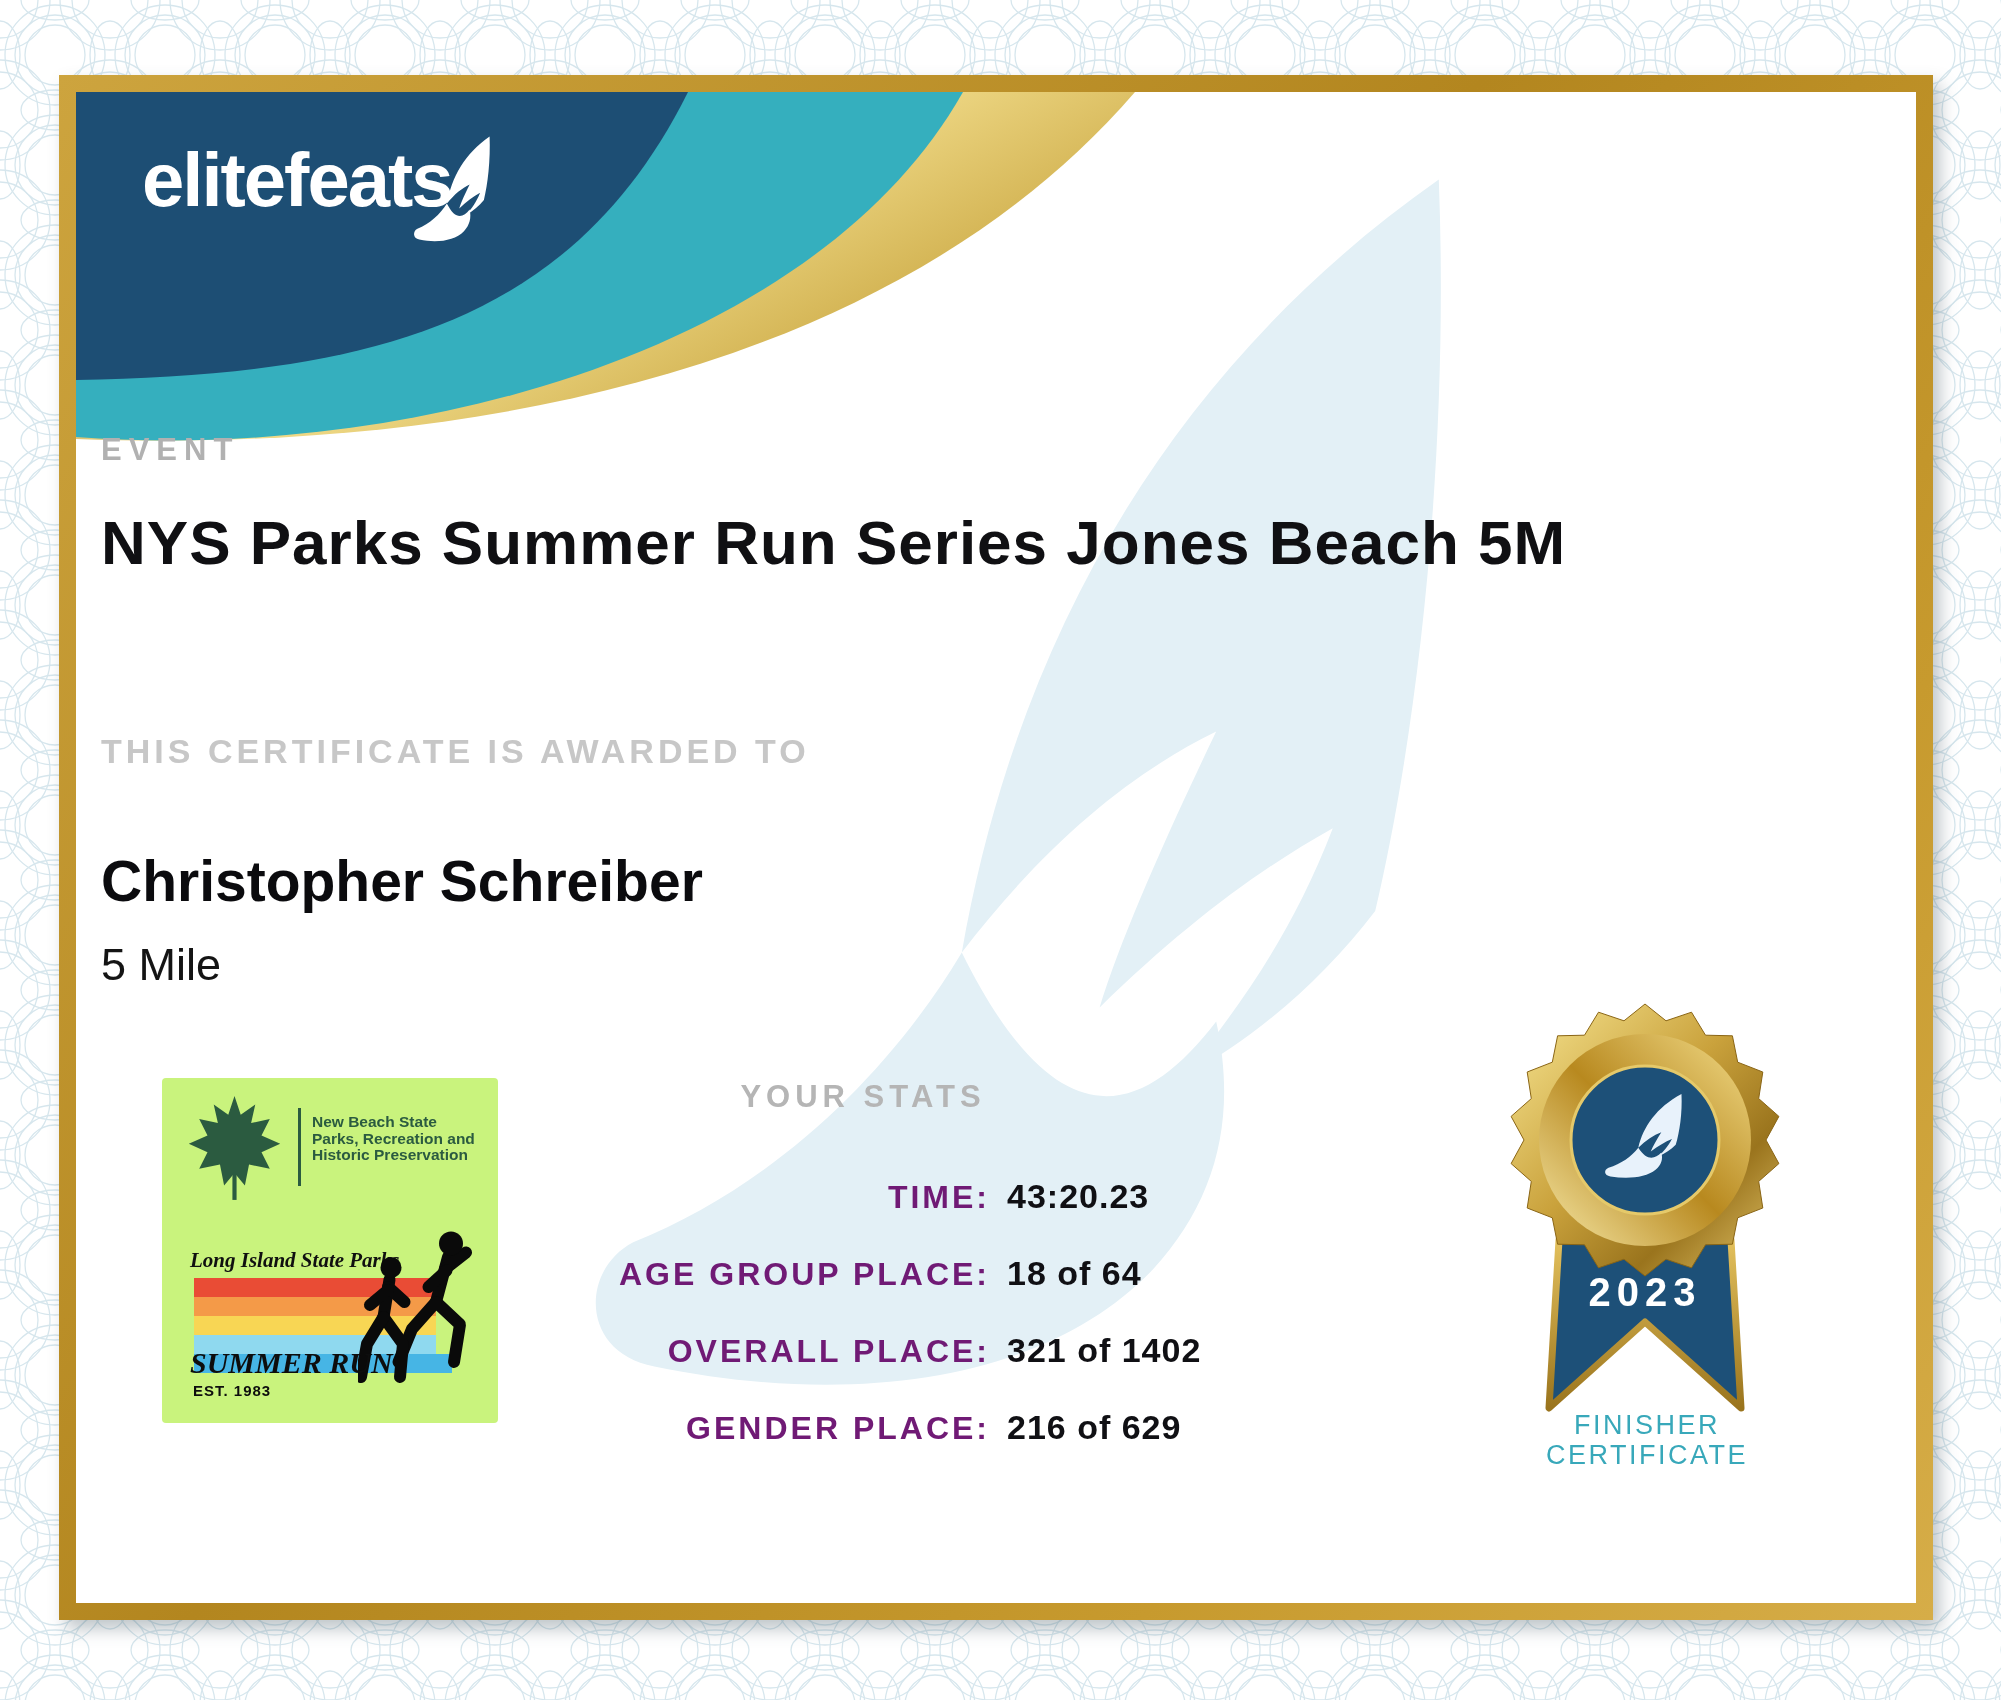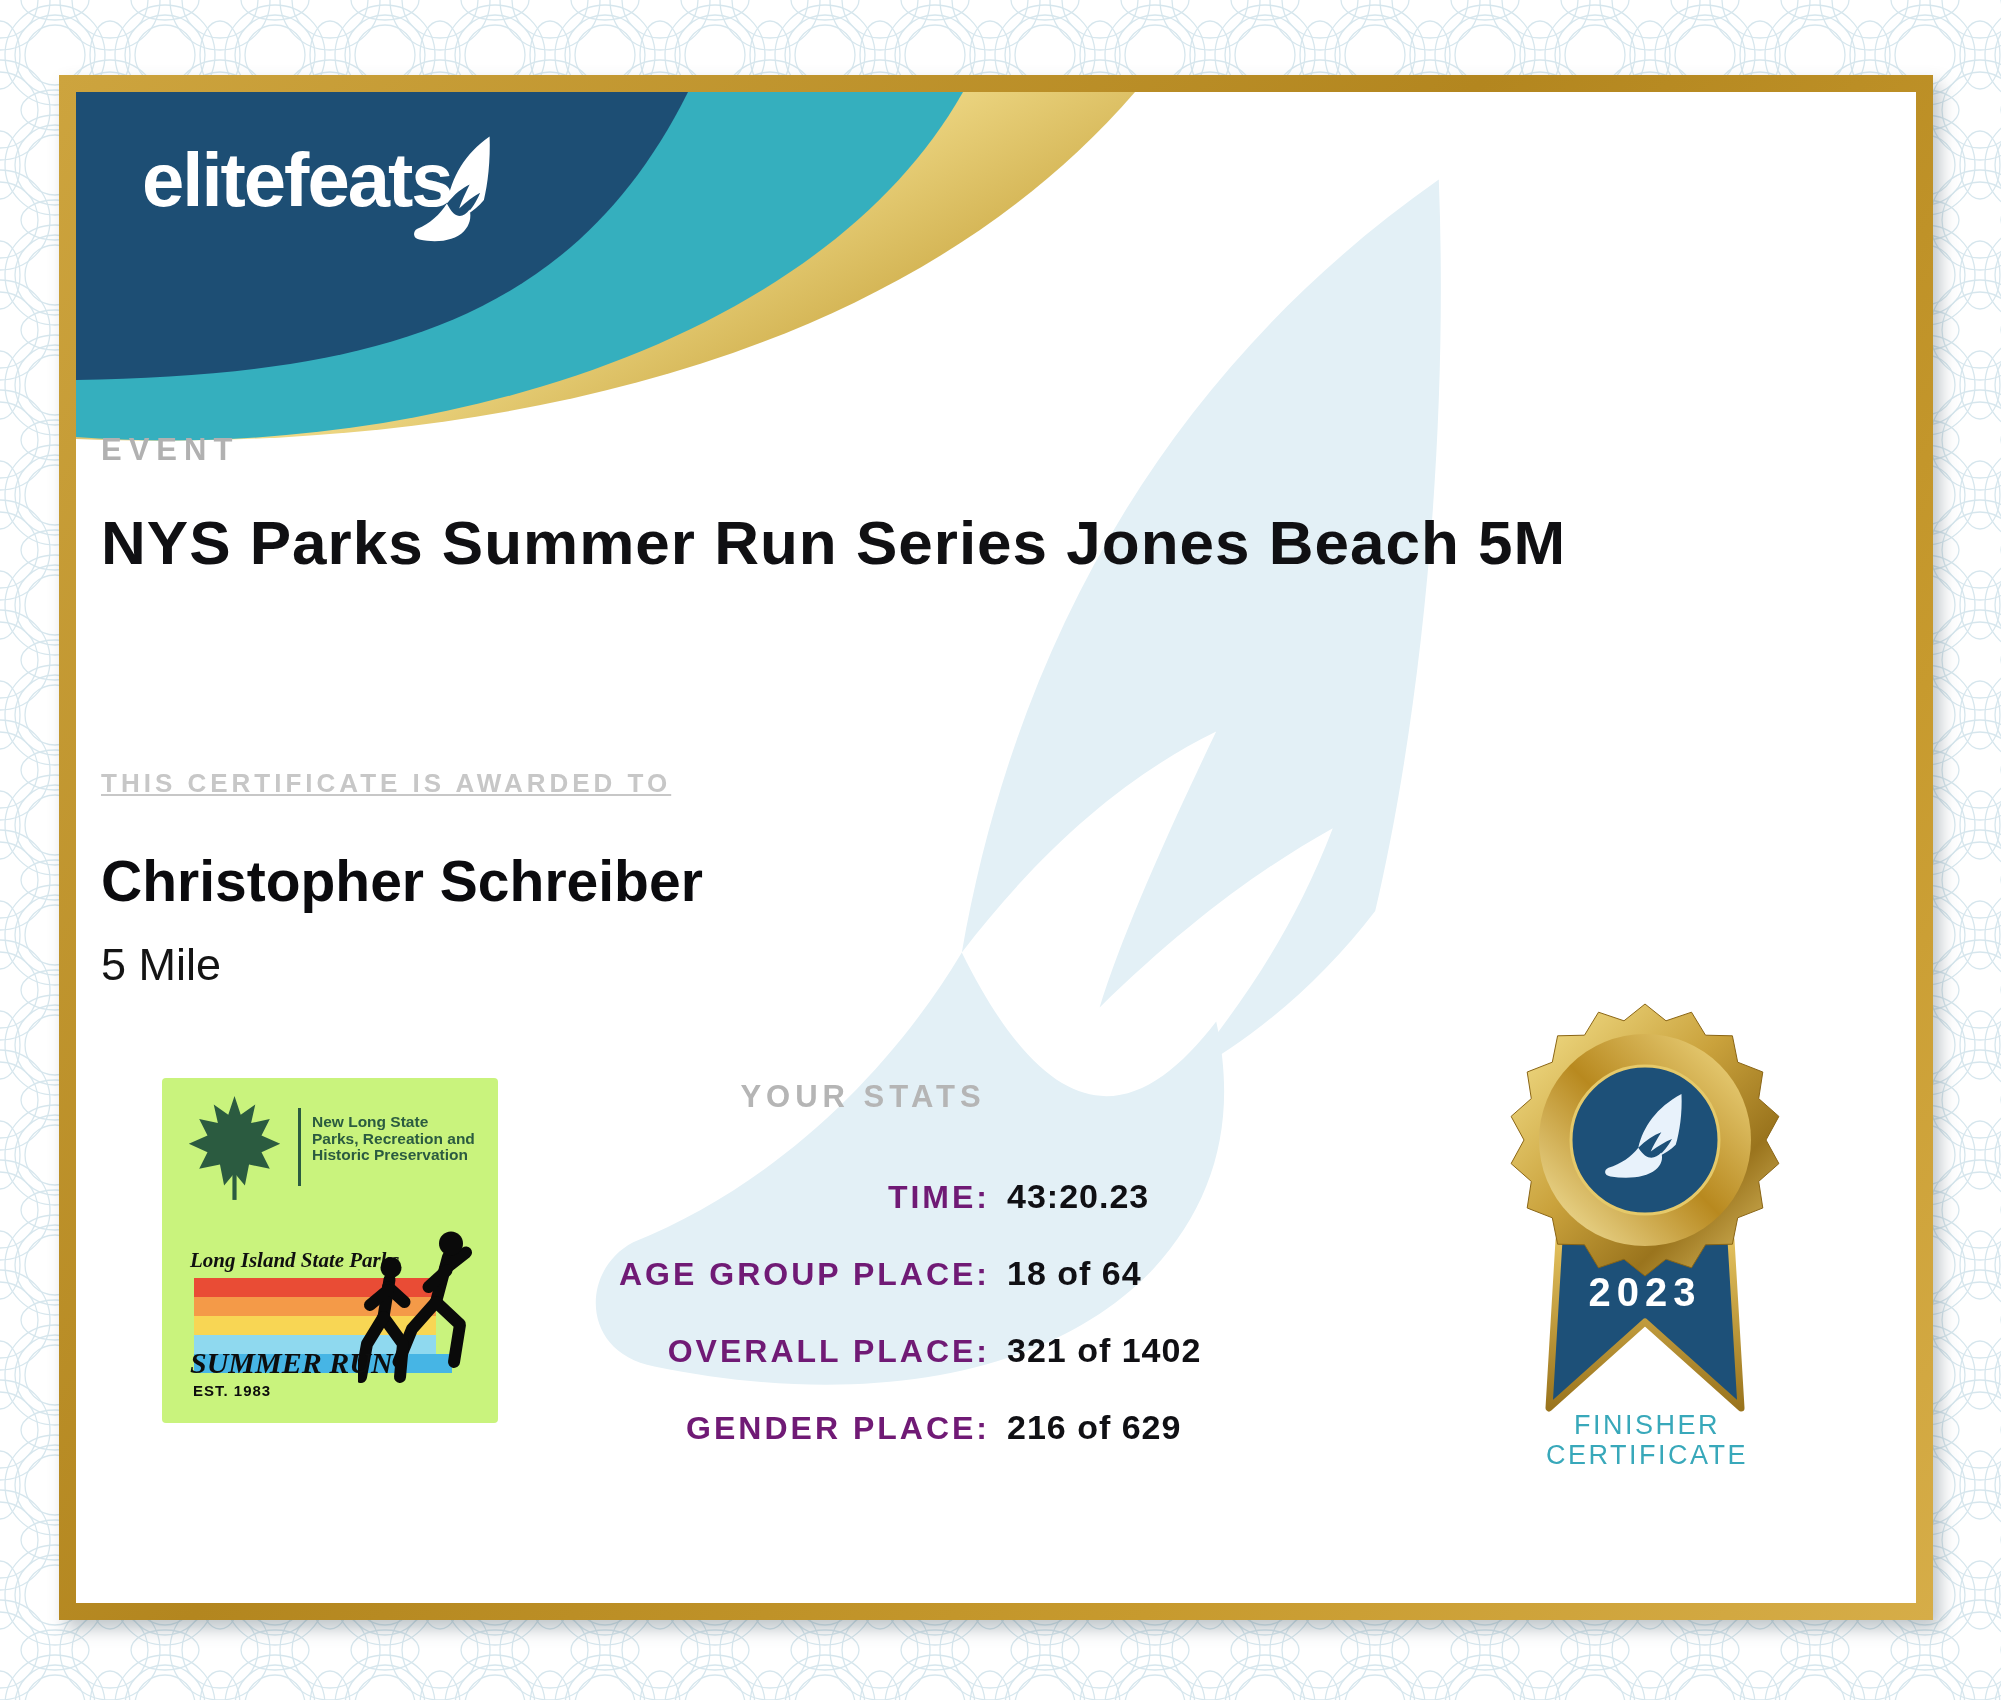--- a/index.html
+++ b/index.html
@@ -8,21 +8,21 @@
   .bg-pattern{position:absolute;left:0;top:0;}
   
   .frame{position:absolute;left:59px;top:75px;width:1874px;height:1545px;box-sizing:border-box;
          background:linear-gradient(130deg,#cda43e,#b3861f 45%,#c79a2e 75%,#d6ad48);
          box-shadow:7px 9px 16px rgba(70,90,100,.35);}
   .panel{position:absolute;left:17px;top:17px;right:17px;bottom:17px;background:#ffffff;overflow:hidden;}
   .abs{position:absolute;}
   .center-line{position:absolute;left:0;width:100%;text-align:left;white-space:nowrap;padding-left:25px;}
   .event-label{top:340px;font-size:31px;line-height:36px;font-weight:bold;letter-spacing:7px;color:#b1b1b1;}
   .event-name{top:416px;font-size:62px;line-height:70px;font-weight:bold;letter-spacing:1px;color:#101013;}
-  .awarded-label{top:671px;font-size:26px;line-height:40px;font-weight:bold;letter-spacing:4px;color:#c7c7c7;text-decoration:underline;}
+  .awarded-label{top:639px;font-size:34px;line-height:40px;font-weight:bold;letter-spacing:4px;color:#c7c7c7;}
   .recipient{top:756px;font-size:57px;line-height:66px;font-weight:bold;color:#0b0b0e;}
   .distance{top:847px;font-size:45px;line-height:52px;color:#141414;}
   .stats-label{top:987px;left:0;width:1574px;font-size:31px;line-height:36px;font-weight:bold;letter-spacing:5px;color:#b5b5b5;text-align:center;position:absolute;white-space:nowrap;}
   .stats{position:absolute;left:0;top:1066px;width:100%;}
   .stat-row{display:flex;align-items:baseline;height:77px;line-height:77px;white-space:nowrap;}
   .stat-label{width:914px;text-align:right;font-size:32px;font-weight:bold;letter-spacing:3px;color:#701a75;}
   .stat-value{margin-left:17px;font-size:34px;font-weight:bold;letter-spacing:1px;color:#101014;}
   
   .brand-text{left:66px;top:46px;font-size:76px;line-height:84px;font-weight:bold;letter-spacing:-2px;color:#ffffff;}
   
@@ -128,21 +128,21 @@
 
       <div class="abs sponsor">
         <svg class="abs" style="left:20px;top:16px;" width="105" height="108" viewBox="0 0 100 104">
           <g fill="#2b5b40">
             <path d="M50 2 L56 20 L70 10 L66 28 L84 24 L76 40 L94 48 L76 56 L84 72 L64 68 L60 88 L50 76 L40 88 L36 68 L16 72 L24 56 L6 48 L24 40 L16 24 L34 28 L30 10 L44 20 Z"></path>
             <rect x="48" y="76" width="4" height="26"></rect>
           </g>
         </svg>
         <div class="divider"></div>
         <div class="org-text">
-          <div>New Long State</div>
+          <div>New Beach State</div>
           <div>Parks, Recreation and</div>
           <div>Historic Preservation</div>
         </div>
         <div class="series-title">Long Island State Parks</div>
         <div class="stripes">
           <div class="stripe" style="background:#e94c35;"></div>
           <div class="stripe" style="background:#f49a48;"></div>
           <div class="stripe" style="background:#f8d654;"></div>
           <div class="stripe" style="background:#8fd9ef;"></div>
           <div class="stripe" style="background:#46b5e5;width:258px;"></div>

